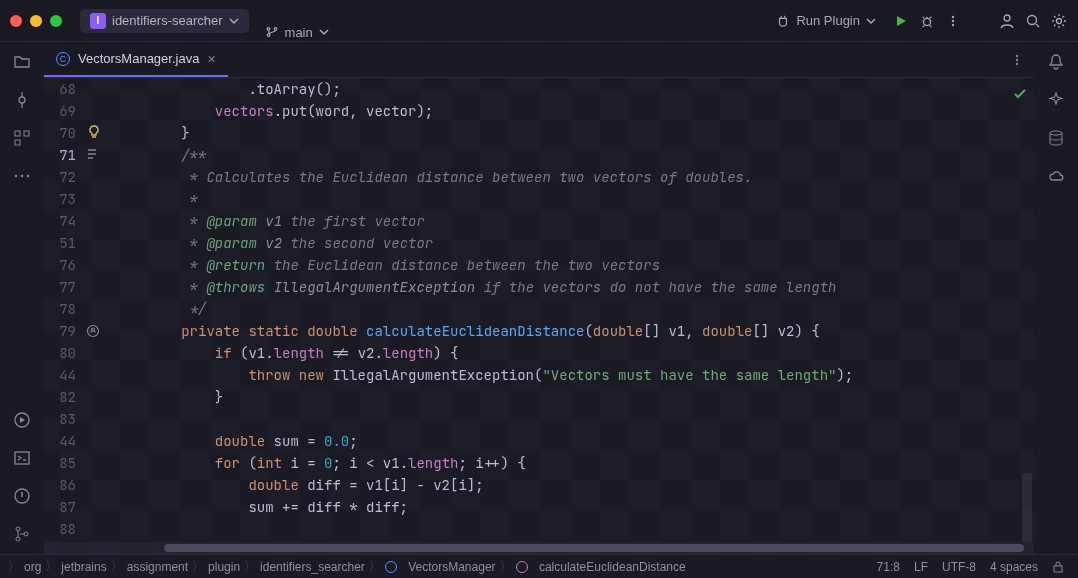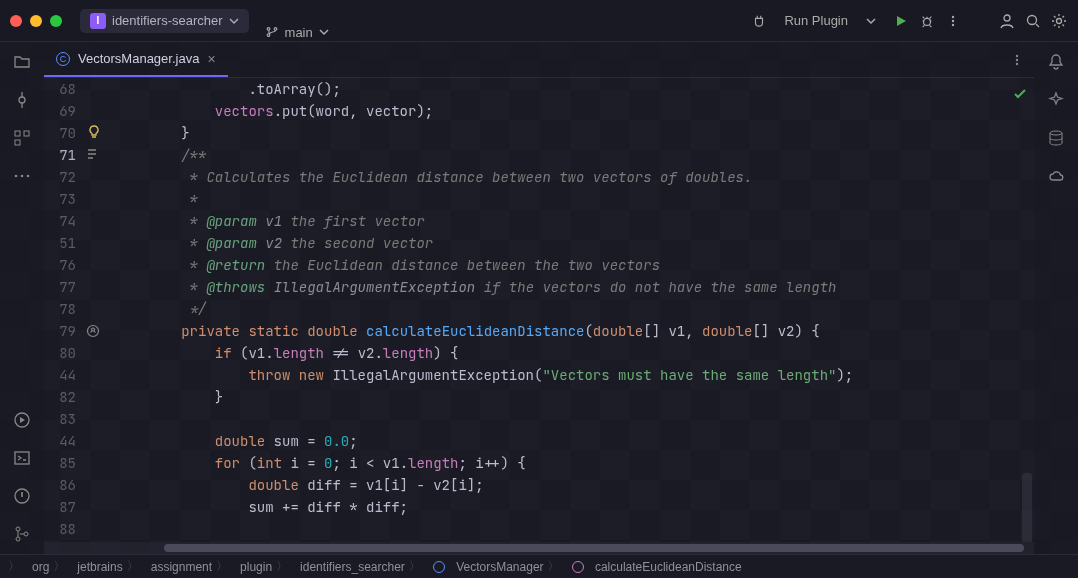--- a/index.html
+++ b/index.html
@@ -36,21 +36,21 @@
 }
 .traffic { display: flex; gap: 8px; margin-right: 10px; }
 .traffic div { width: 12px; height: 12px; border-radius: 50%; }
 .project-pill {
   display: flex; align-items: center; gap: 6px;
   background: #2a2a3a; padding: 4px 10px; border-radius: 5px;
 }
 .project-pill .sq { width:16px; height:16px; border-radius:3px; display:flex; align-items:center; justify-content:center; font-size:10px; font-weight:600;}
 .branch { display:flex; align-items:center; gap:6px; padding:4px 8px; color:#aaa;margin-top:23px;}
 .titlebar .spacer { flex:1; }
-.tb-btn { display:flex; align-items:center; gap:18px; padding:4px 8px; color:#aaa; cursor:pointer;}
+.tb-btn { display:flex; align-items:center; gap:6px; padding:4px 8px; color:#aaa; cursor:pointer;}
 .tb-icon { width:18px; height:18px; display:flex; align-items:center; justify-content:center; color:#aaa;}
 
 .main { position:relative; display:flex; height: calc(578px - 42px - 24px); }
 .left-rail, .right-rail {
   width: 44px; display:flex; flex-direction:column; align-items:center; padding-top:10px; gap:18px;
   background: rgba(26,26,36,0.85);
 }
 .rail-icon { width:20px; height:20px; display:flex; align-items:center; justify-content:center; color:#7a7a90;}
 .left-rail .bottom { margin-top:auto; padding-bottom:10px; display:flex; flex-direction:column; gap:18px;}
 
@@ -89,21 +89,21 @@
 
 .right-checks { position:absolute; top:8px; right:6px; color:#4caf50; }
 .scroll-mark { position:absolute; right:2px; width:10px; height:140px; top:395px; background:#4a4a5a55; border-radius:3px;}
 
 .statusbar {
   position:relative; height:24px; display:flex; align-items:center;
   background:#1a1a24; border-top:1px solid #2a2a38; font-size:12px; color:#909098;
   padding:0 8px;
 }
 .crumbs { display:flex; align-items:center; gap:4px; flex:1; min-width:0; overflow:hidden;}
-.crumb { display:flex; align-items:center; gap:4px; white-space:nowrap;margin-left:8px;}
+.crumb { display:flex; align-items:center; gap:4px; white-space:nowrap;}
 .sep { color:#555;}
 .status-right { display:flex; align-items:center; gap:14px; padding-right:6px;}
 .file-ico { width:12px; height:12px; border-radius:50%; border:1px solid currentColor; display:inline-block;}
 svg { display:block; }
 </style>
 </head>
 <body>
 <div class="checker"></div>
 
 <div class="titlebar">
@@ -349,13 +349,25 @@
       <span class="crumb">assignment</span>
     <span class="sep">〉</span>
       <span class="crumb">plugin</span>
     <span class="sep">〉</span>
       <span class="crumb">identifiers_searcher</span>
     <span class="sep">〉</span>
       <span class="crumb"><span class="file-ico" style="color:#5a8fff"></span>&nbsp;<span>VectorsManager</span></span>
     <span class="sep">〉</span>
       <span class="crumb"><span class="file-ico" style="color:#c77dbb"></span>&nbsp;<span>calculateEuclideanDistance</span></span>
   </div>
+  <div class="status-right">
+    <span>71:8</span>
+    <span>LF</span>
+    <span>UTF-8</span>
+    <span>4 spaces</span>
+    <span>
+      <svg width="12" height="12" viewBox="0 0 12 12">
+          <rect x="2" y="5" width="8" height="6" stroke="#888" fill="none"></rect>
+          <path d="M4 5V3a2 2 0 014 0v2" stroke="#888" fill="none"></path>
+        </svg>
+    </span>
+  </div>
 </div>
 
 </body></html>

